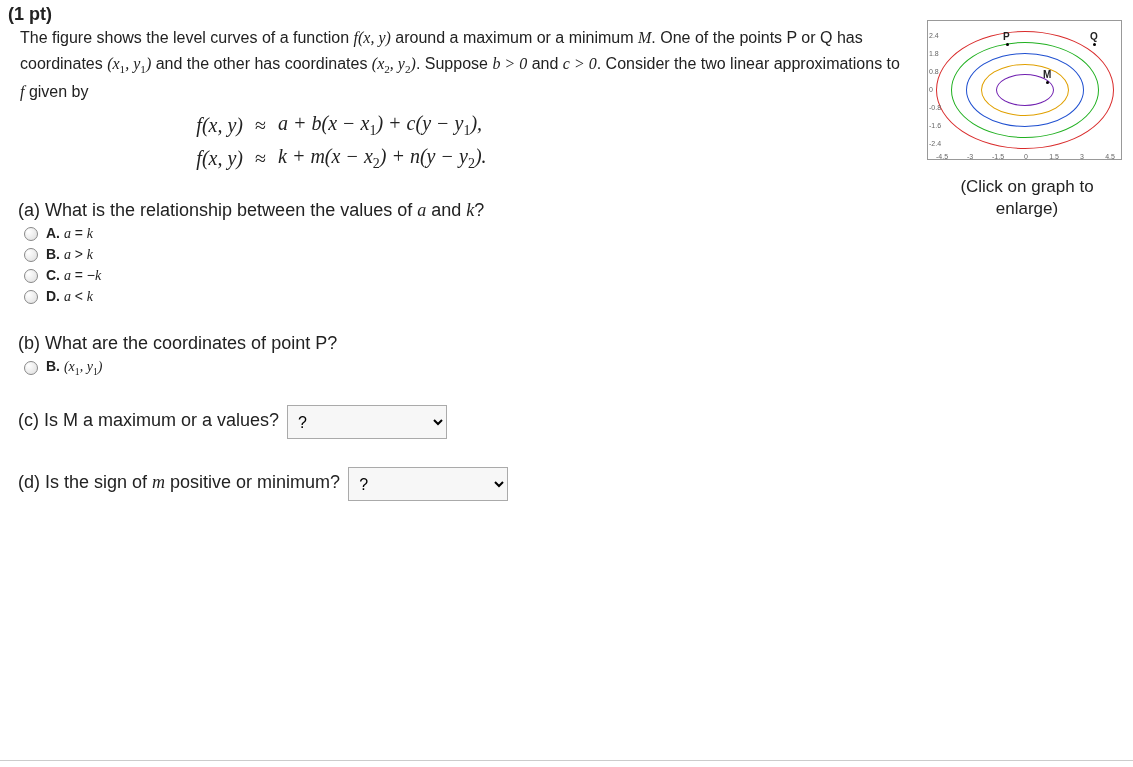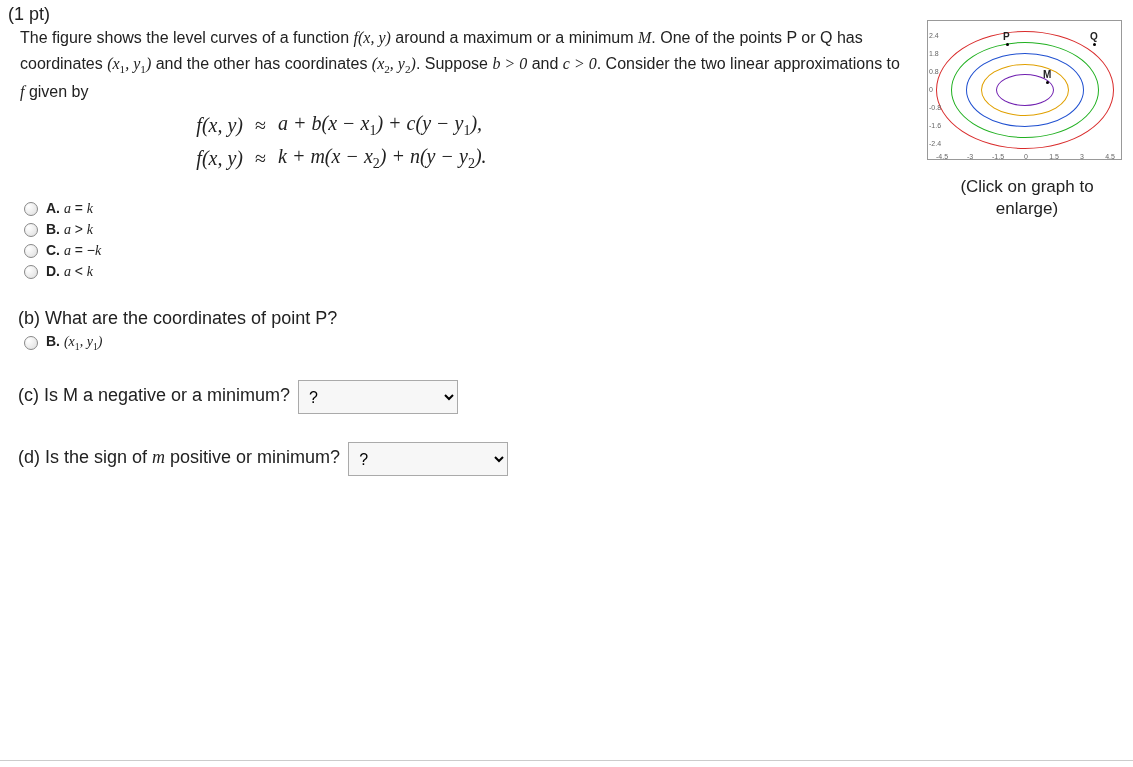--- a/index.html
+++ b/index.html
@@ -13,20 +13,21 @@
       width: 1133px;
       height: 767px;
       overflow: hidden;
     }
     .container {
       padding: 4px 8px;
       position: relative;
     }
     .pt-label {
       font-size: 18px;
+      font-weight: bold;
     }
     .question-text {
       font-size: 16px;
       line-height: 1.6;
       margin-left: 12px;
       max-width: 880px;
     }
     .math {
       font-family: 'Times New Roman', Times, serif;
       font-style: italic;
@@ -178,20 +179,23 @@
       <span class="eq-right"><span style="font-style:italic">a</span> + <span style="font-style:italic">b</span>(<span style="font-style:italic">x</span> − <span style="font-style:italic">x</span><span class="sub">1</span>) + <span style="font-style:italic">c</span>(<span style="font-style:italic">y</span> − <span style="font-style:italic">y</span><span class="sub">1</span>),</span>
     </div>
     <div class="eq-row">
       <span class="eq-left"><span style="font-style:italic">f</span>(<span style="font-style:italic">x</span>, <span style="font-style:italic">y</span>)</span>
       <span class="eq-sym">≈</span>
       <span class="eq-right"><span style="font-style:italic">k</span> + <span style="font-style:italic">m</span>(<span style="font-style:italic">x</span> − <span style="font-style:italic">x</span><span class="sub">2</span>) + <span style="font-style:italic">n</span>(<span style="font-style:italic">y</span> − <span style="font-style:italic">y</span><span class="sub">2</span>).</span>
     </div>
   </div>
 
   <div class="part">
+    <div class="part-title">
+      <span>(a) What is the relationship between the values of </span><span class="mathvar">a</span><span> and </span><span class="mathvar">k</span><span>?</span>
+    </div>
     <div class="option-row">
       <div class="radio"></div>
       <div class="option-label"><span class="bold">A. </span><span class="mathvar">a</span> = <span class="mathvar">k</span></div>
     </div>
     <div class="option-row">
       <div class="radio"></div>
       <div class="option-label"><span class="bold">B. </span><span class="mathvar">a</span> &gt; <span class="mathvar">k</span></div>
     </div>
     <div class="option-row">
       <div class="radio"></div>
@@ -206,21 +210,21 @@
   <div class="part">
     <div class="part-title">(b) What are the coordinates of point P?</div>
     <div class="option-row">
       <div class="radio"></div>
       <div class="option-label"><span class="bold">B. </span><span class="math">(<span style="font-style:italic">x</span><span class="sub">1</span>, <span style="font-style:italic">y</span><span class="sub">1</span>)</span></div>
     </div>
   </div>
 
   <div class="part">
     <div class="inline-row">
-      <span class="part-title">(c) Is M a negative or a minimum?</span>
+      <span class="part-title">(c) Is M a maximum or a values?</span>
       <select>
         <option>?</option>
       </select>
     </div>
   </div>
 
   <div class="part">
     <div class="inline-row">
       <span class="part-title">
         <span>(d) Is the sign of </span><span class="mathvar">m</span><span> positive or minimum?</span>

